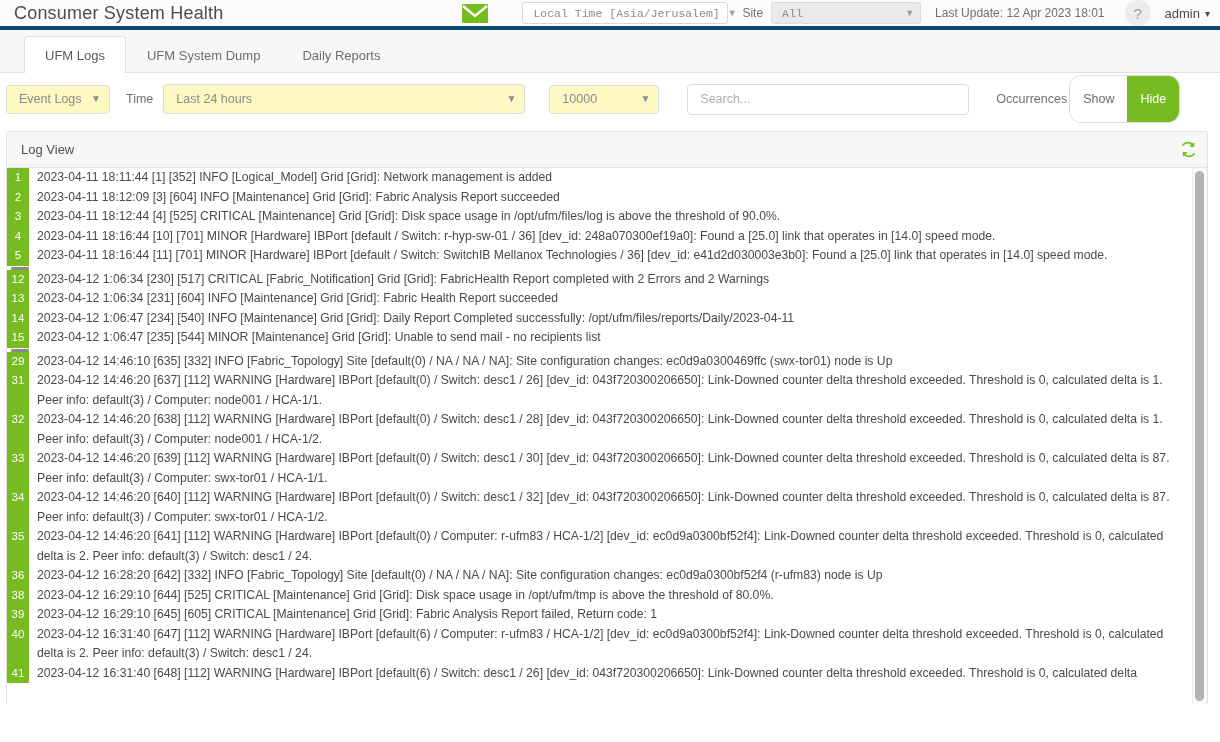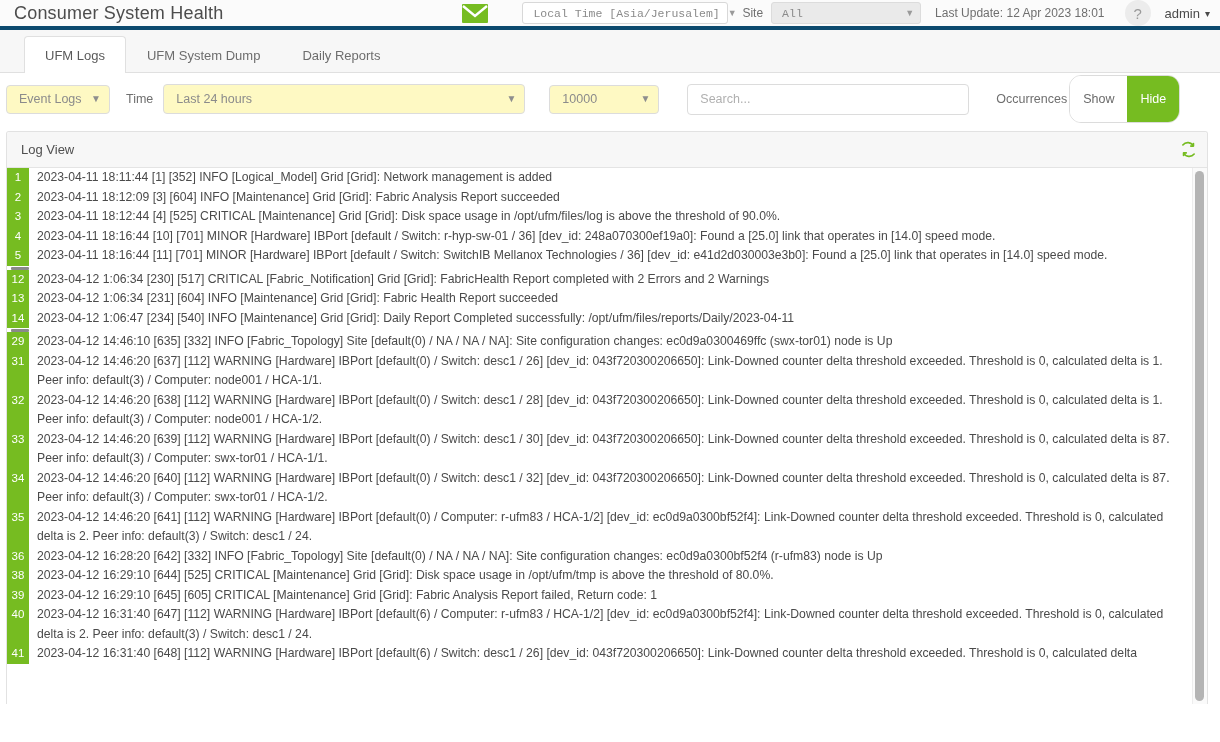--- a/index.html
+++ b/index.html
@@ -422,20 +422,24 @@
             <div class="log-text">2023-04-12 1:06:34 [230] [517] CRITICAL [Fabric_Notification] Grid [Grid]: FabricHealth Report completed with 2 Errors and 2 Warnings</div>
           </div>
           <div class="log-row">
             <div class="gutter">13</div>
             <div class="log-text">2023-04-12 1:06:34 [231] [604] INFO [Maintenance] Grid [Grid]: Fabric Health Report succeeded</div>
           </div>
           <div class="log-row">
             <div class="gutter">14</div>
             <div class="log-text">2023-04-12 1:06:47 [234] [540] INFO [Maintenance] Grid [Grid]: Daily Report Completed successfully: /opt/ufm/files/reports/Daily/2023-04-11</div>
           </div>
+          <div class="log-row">
+            <div class="gutter">15</div>
+            <div class="log-text">2023-04-12 1:06:47 [235] [544] MINOR [Maintenance] Grid [Grid]: Unable to send mail - no recipients list</div>
+          </div>
         </div>
         <div class="group-sep"></div>
         <div class="log-group">
           <div class="log-row">
             <div class="gutter">29</div>
             <div class="log-text">2023-04-12 14:46:10 [635] [332] INFO [Fabric_Topology] Site [default(0) / NA / NA / NA]: Site configuration changes: ec0d9a0300469ffc (swx-tor01) node is Up</div>
           </div>
           <div class="log-row">
             <div class="gutter">31</div>
             <div class="log-text">2023-04-12 14:46:20 [637] [112] WARNING [Hardware] IBPort [default(0) / Switch: desc1 / 26] [dev_id: 043f720300206650]: Link-Downed counter delta threshold exceeded. Threshold is 0, calculated delta is 1. Peer info: default(3) / Computer: node001 / HCA-1/1.</div>

